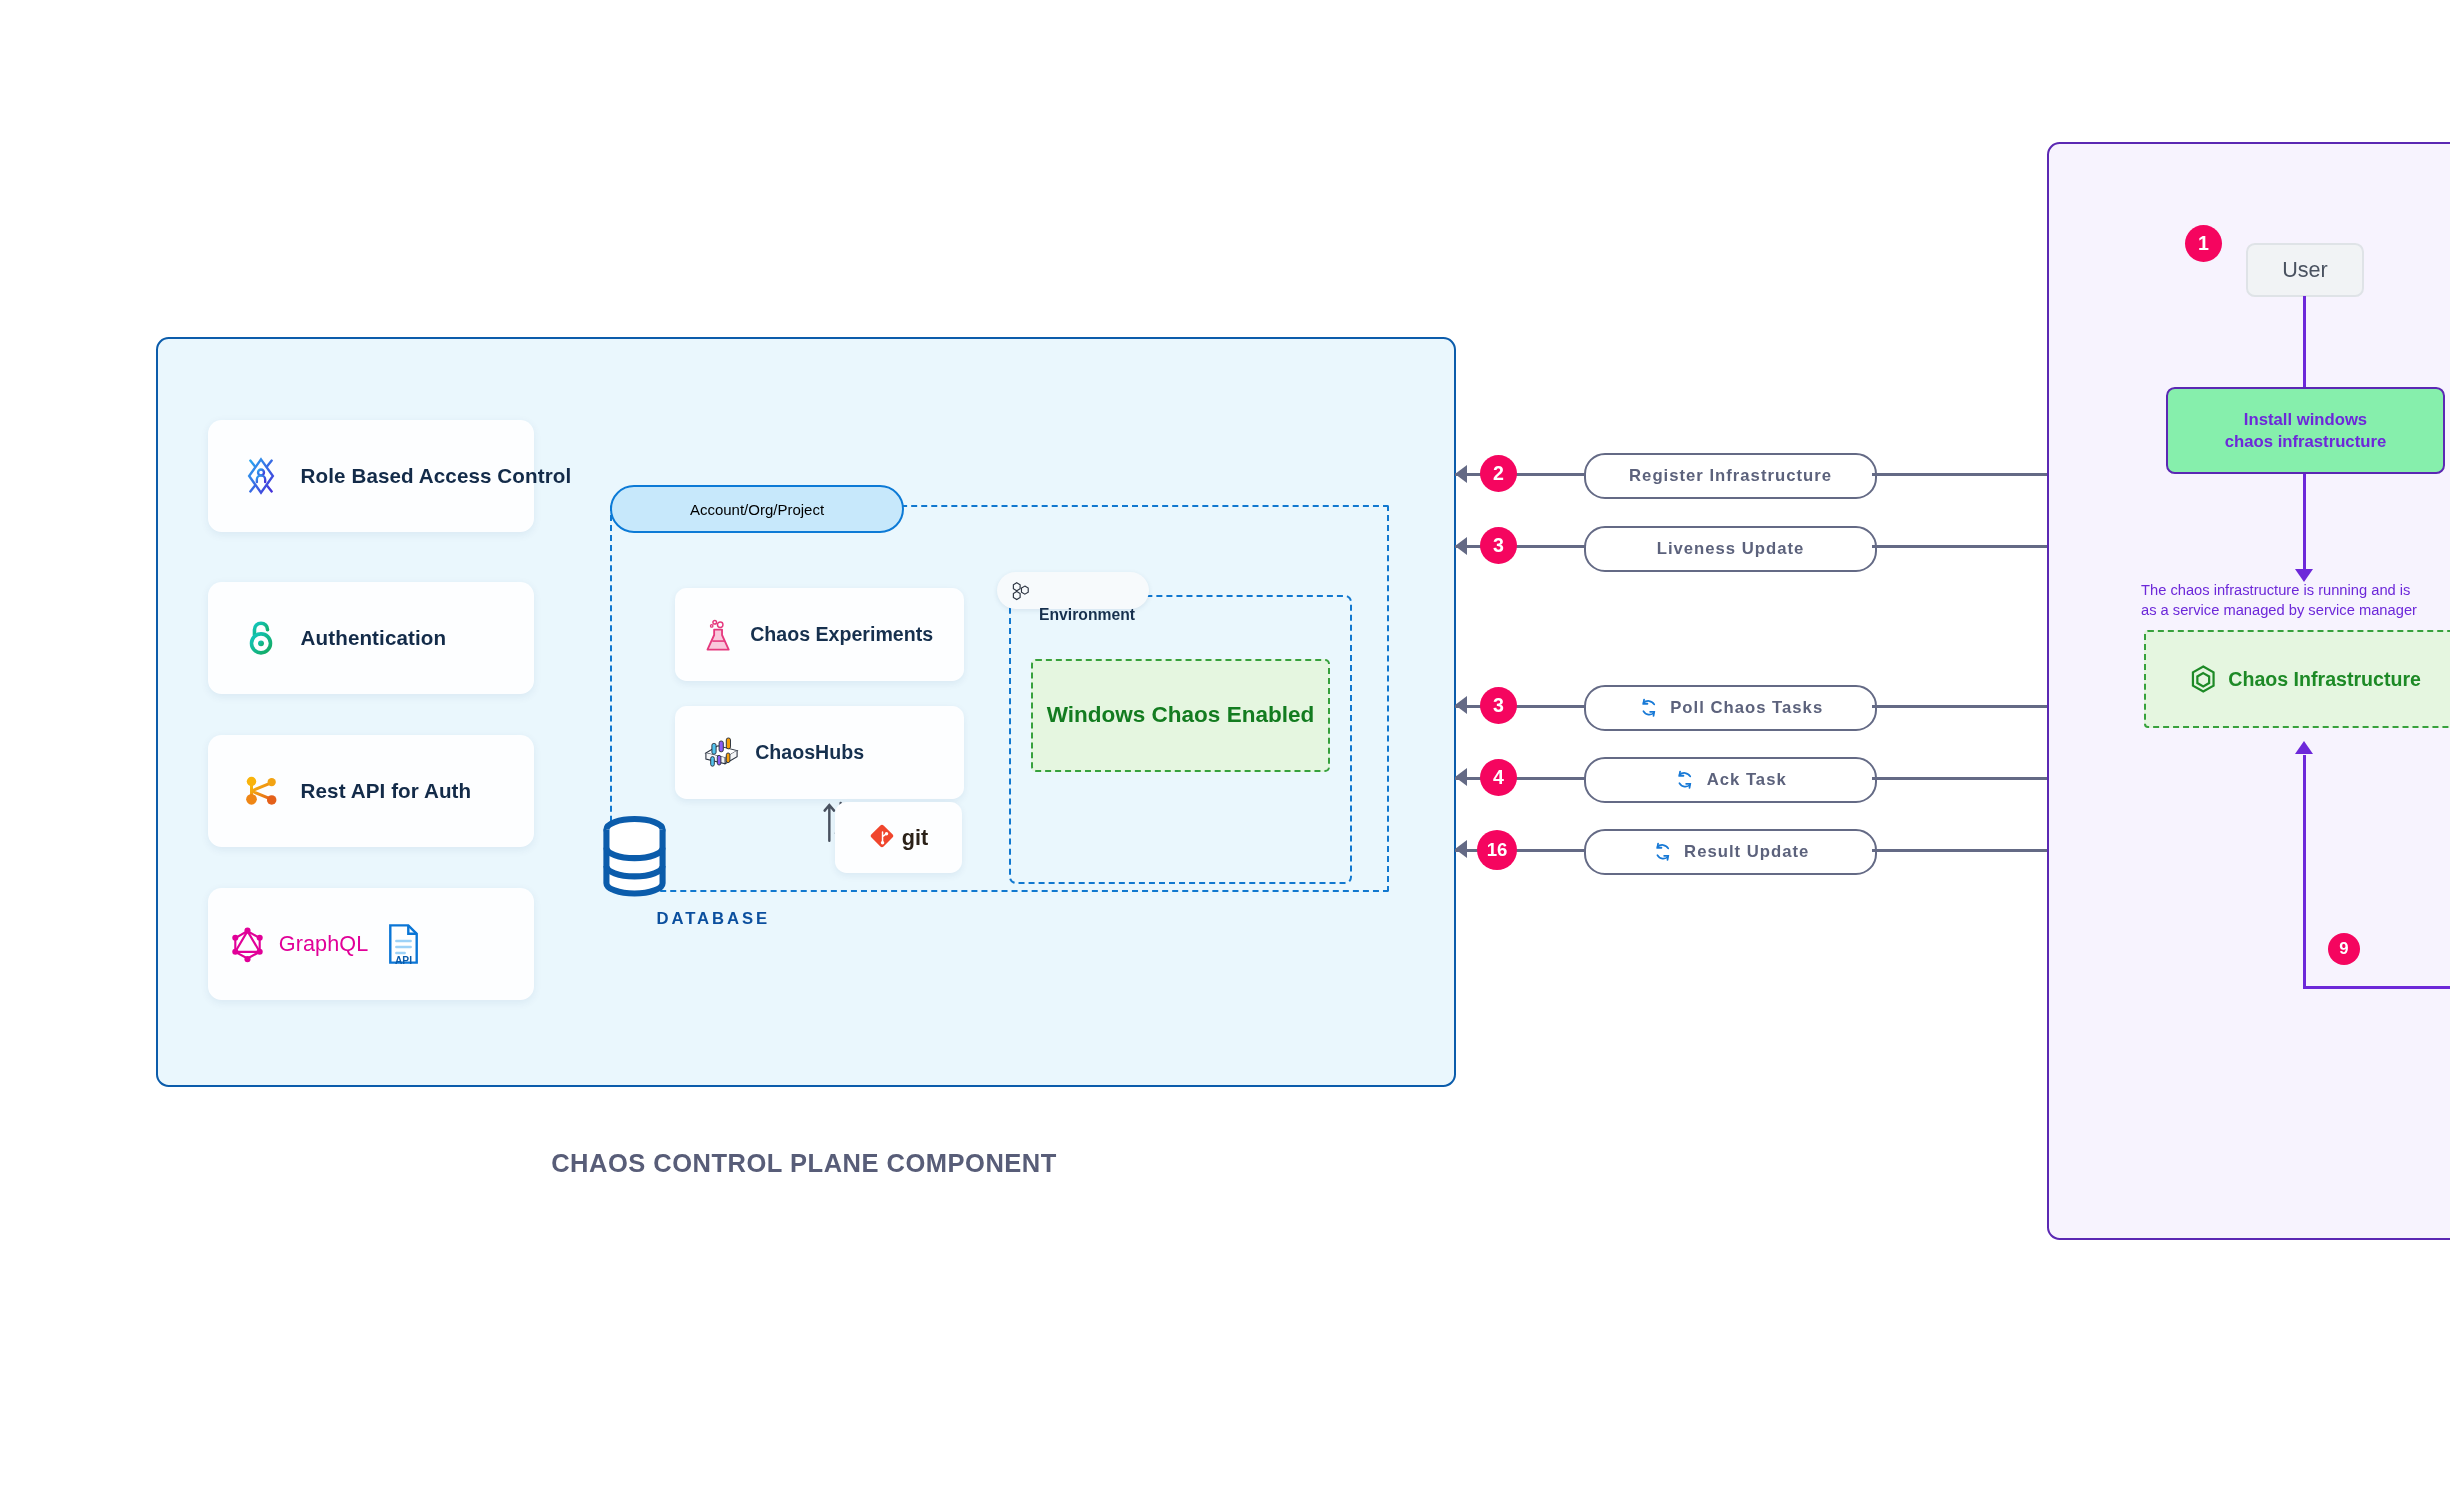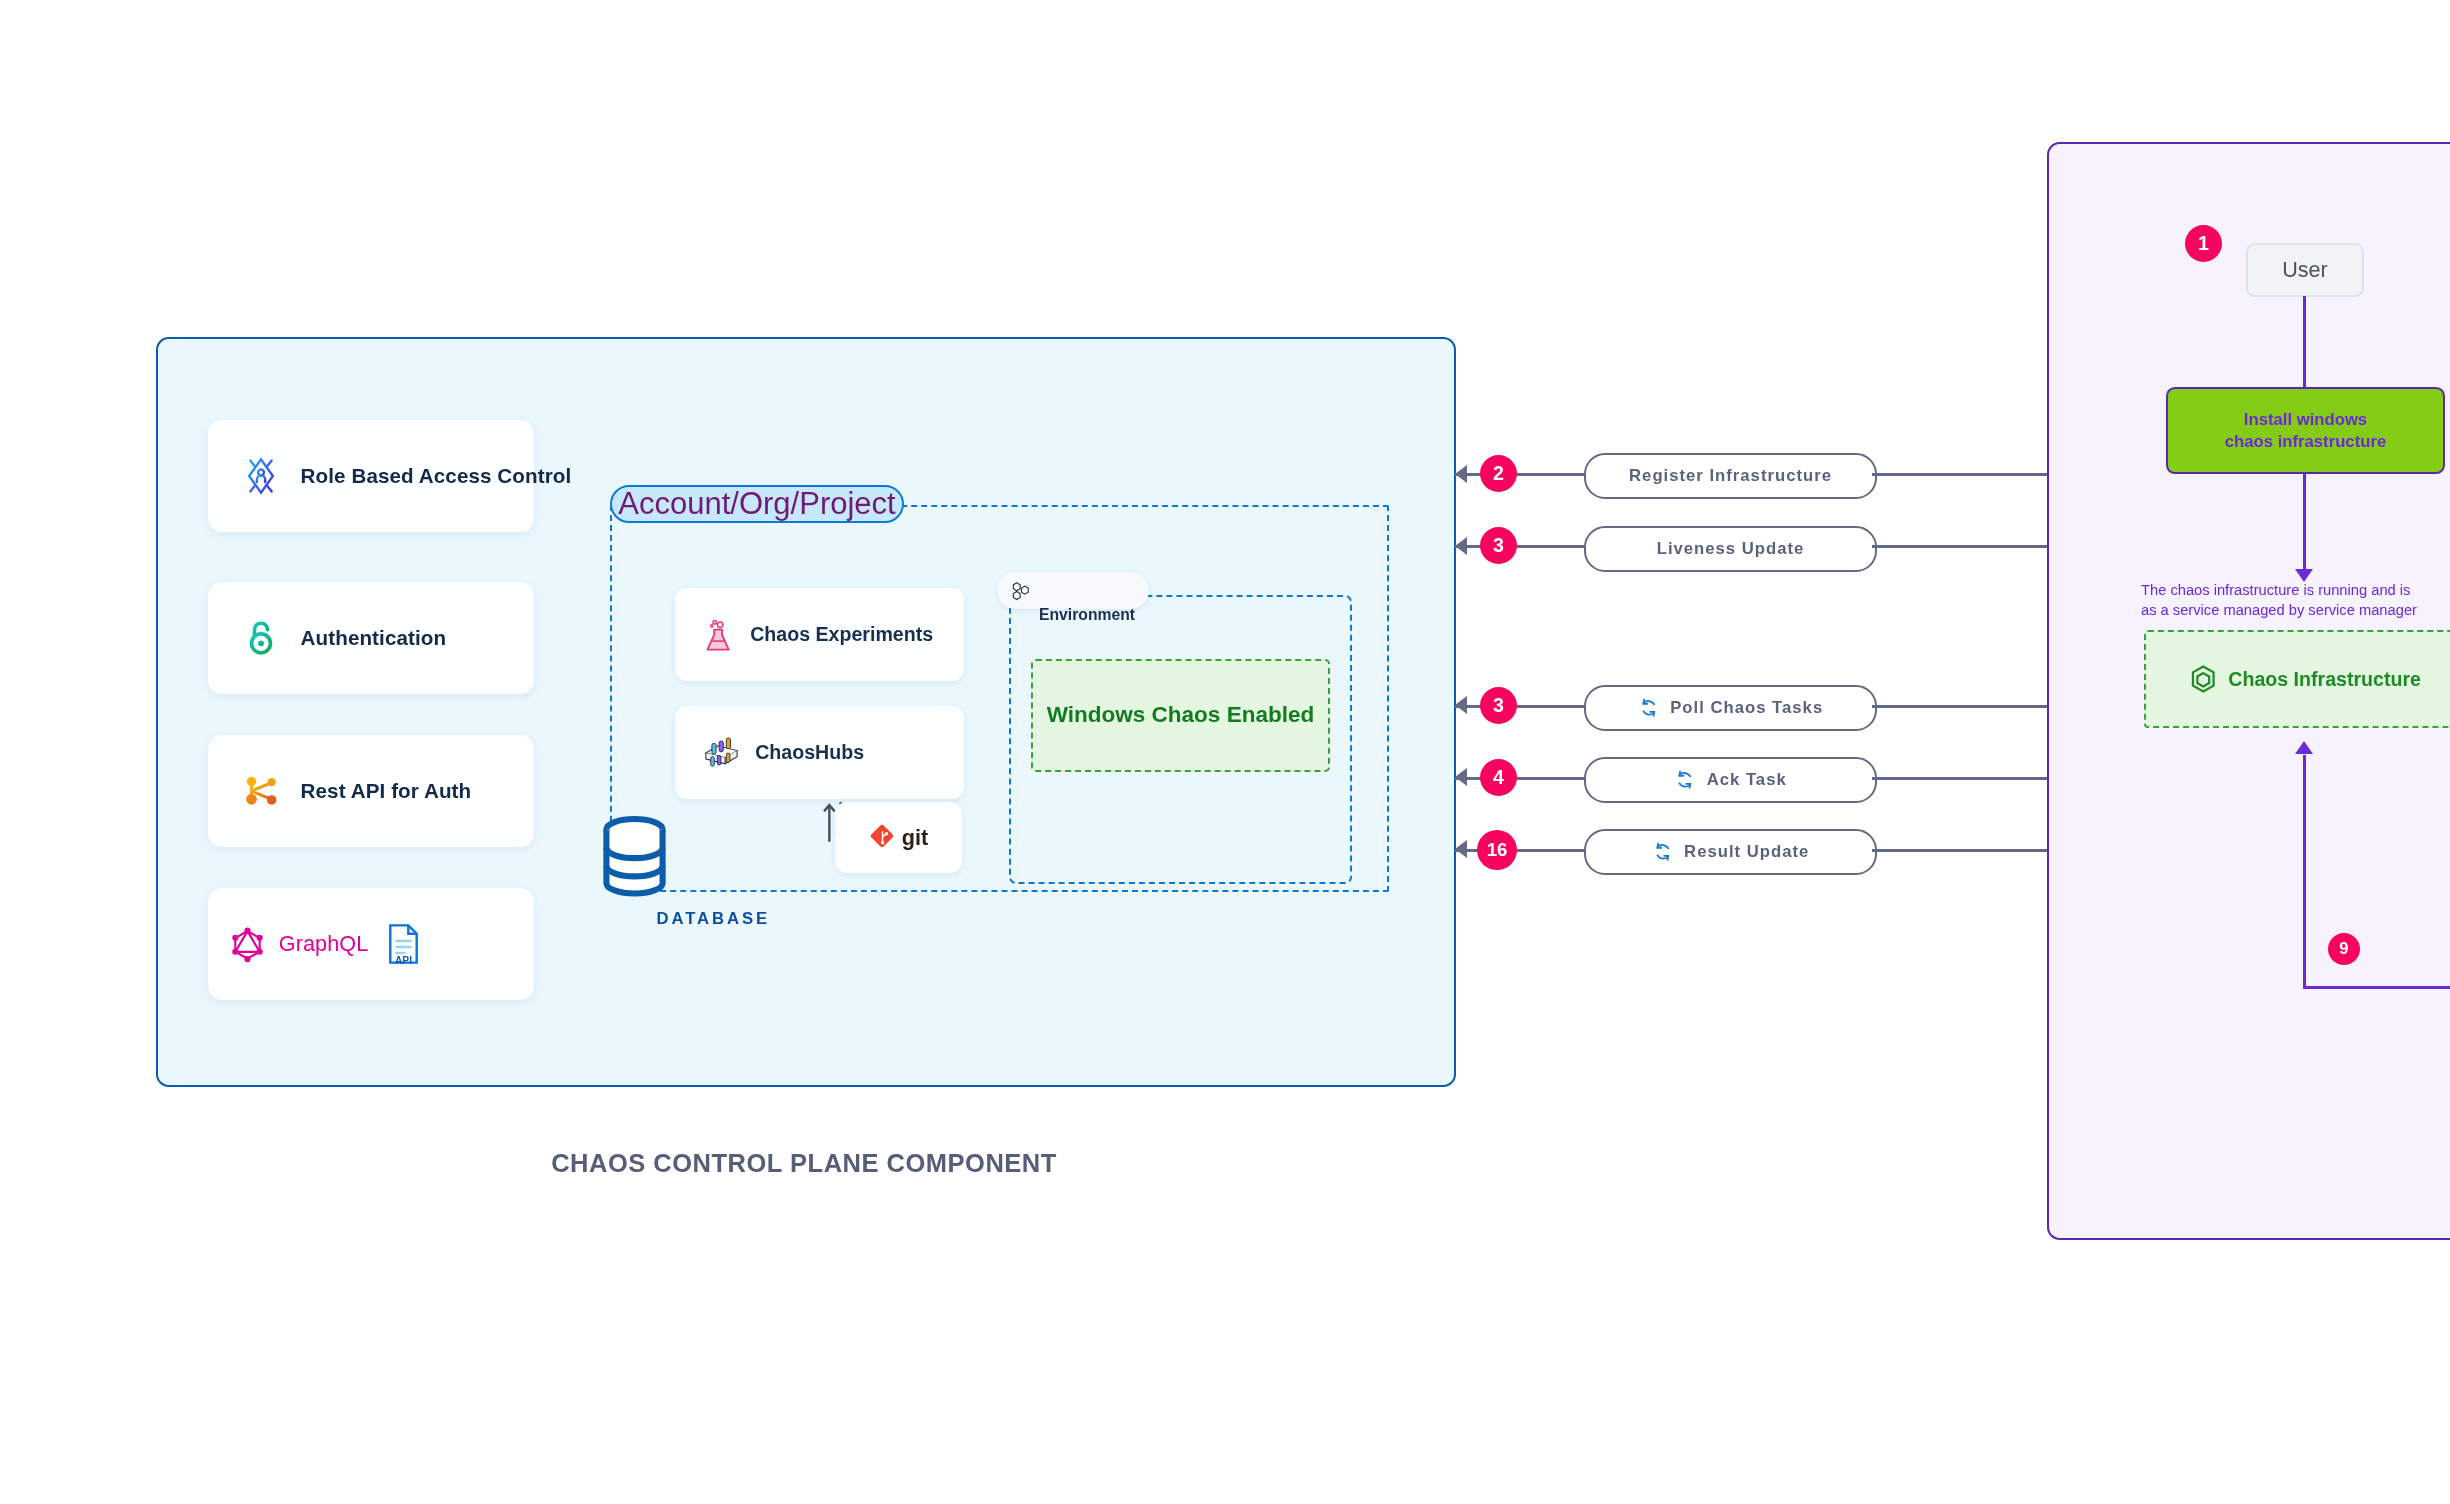--- a/index.html
+++ b/index.html
@@ -23,24 +23,24 @@
     margin-left:17.6px;white-space:nowrap;
   }
   .f-icon{width:45px;height:45px;flex:0 0 45px;display:flex;align-items:center;justify-content:center;}
 
   
   #account-org-project-region{
     left:610px;top:505px;width:779px;height:387px;
     border:2.5px dashed #1178cf;border-radius:2px;
   }
   #account-org-project-chip{
-    left:610px;top:485px;width:294px;height:38px;
+    left:610px;top:485px;width:294px;height:48px;
     background:#c7e8fb;border:2.5px solid #0c7ad6;border-radius:24px;
     display:flex;align-items:center;justify-content:center;
-    font-size:31px;font-weight:400;color:#701a75;
+    font-size:15px;font-weight:400;color:#000000;
   }
   .inner-card{
     background:#fdfeff;border-radius:11.8px;
     box-shadow:0 2.5px 7.8px rgba(18,60,110,.07);
     display:flex;align-items:center;padding-left:26.5px;
   }
   .inner-card .i-label{font-size:19.6px;font-weight:700;color:#16304e;margin-left:14.7px;white-space:nowrap;}
 
   #environment-region{
     left:1009px;top:595px;width:343px;height:289px;
@@ -87,21 +87,21 @@
     border-top:9.8px solid transparent;border-bottom:9.8px solid transparent;
     border-right:12.7px solid #646a85;
   }
 
   
   #execution-plane-panel{
     left:2047px;top:142px;width:1611px;height:1098px;
     background:#f7f3fe;border:2.9px solid #5b28b3;border-radius:12.7px;
   }
   .exec-box{
-    position:absolute;background:#84cc16;border:2.9px solid #5b28b3;border-radius:8.8px;
+    position:absolute;background:#86efac;border:2.9px solid #5b28b3;border-radius:8.8px;
     display:flex;align-items:center;justify-content:center;text-align:center;
     color:#6d28d9;font-weight:700;line-height:1.28;
   }
   .exec-note{
     position:absolute;color:#6d28d9;font-size:14.7px;line-height:1.34;font-weight:400;
   }
   #user-box{
     left:2246px;top:243px;width:118px;height:54px;
     background:#f1f3f5;border:2px solid #dfe3e7;border-radius:8.8px;
     display:flex;align-items:center;justify-content:center;

